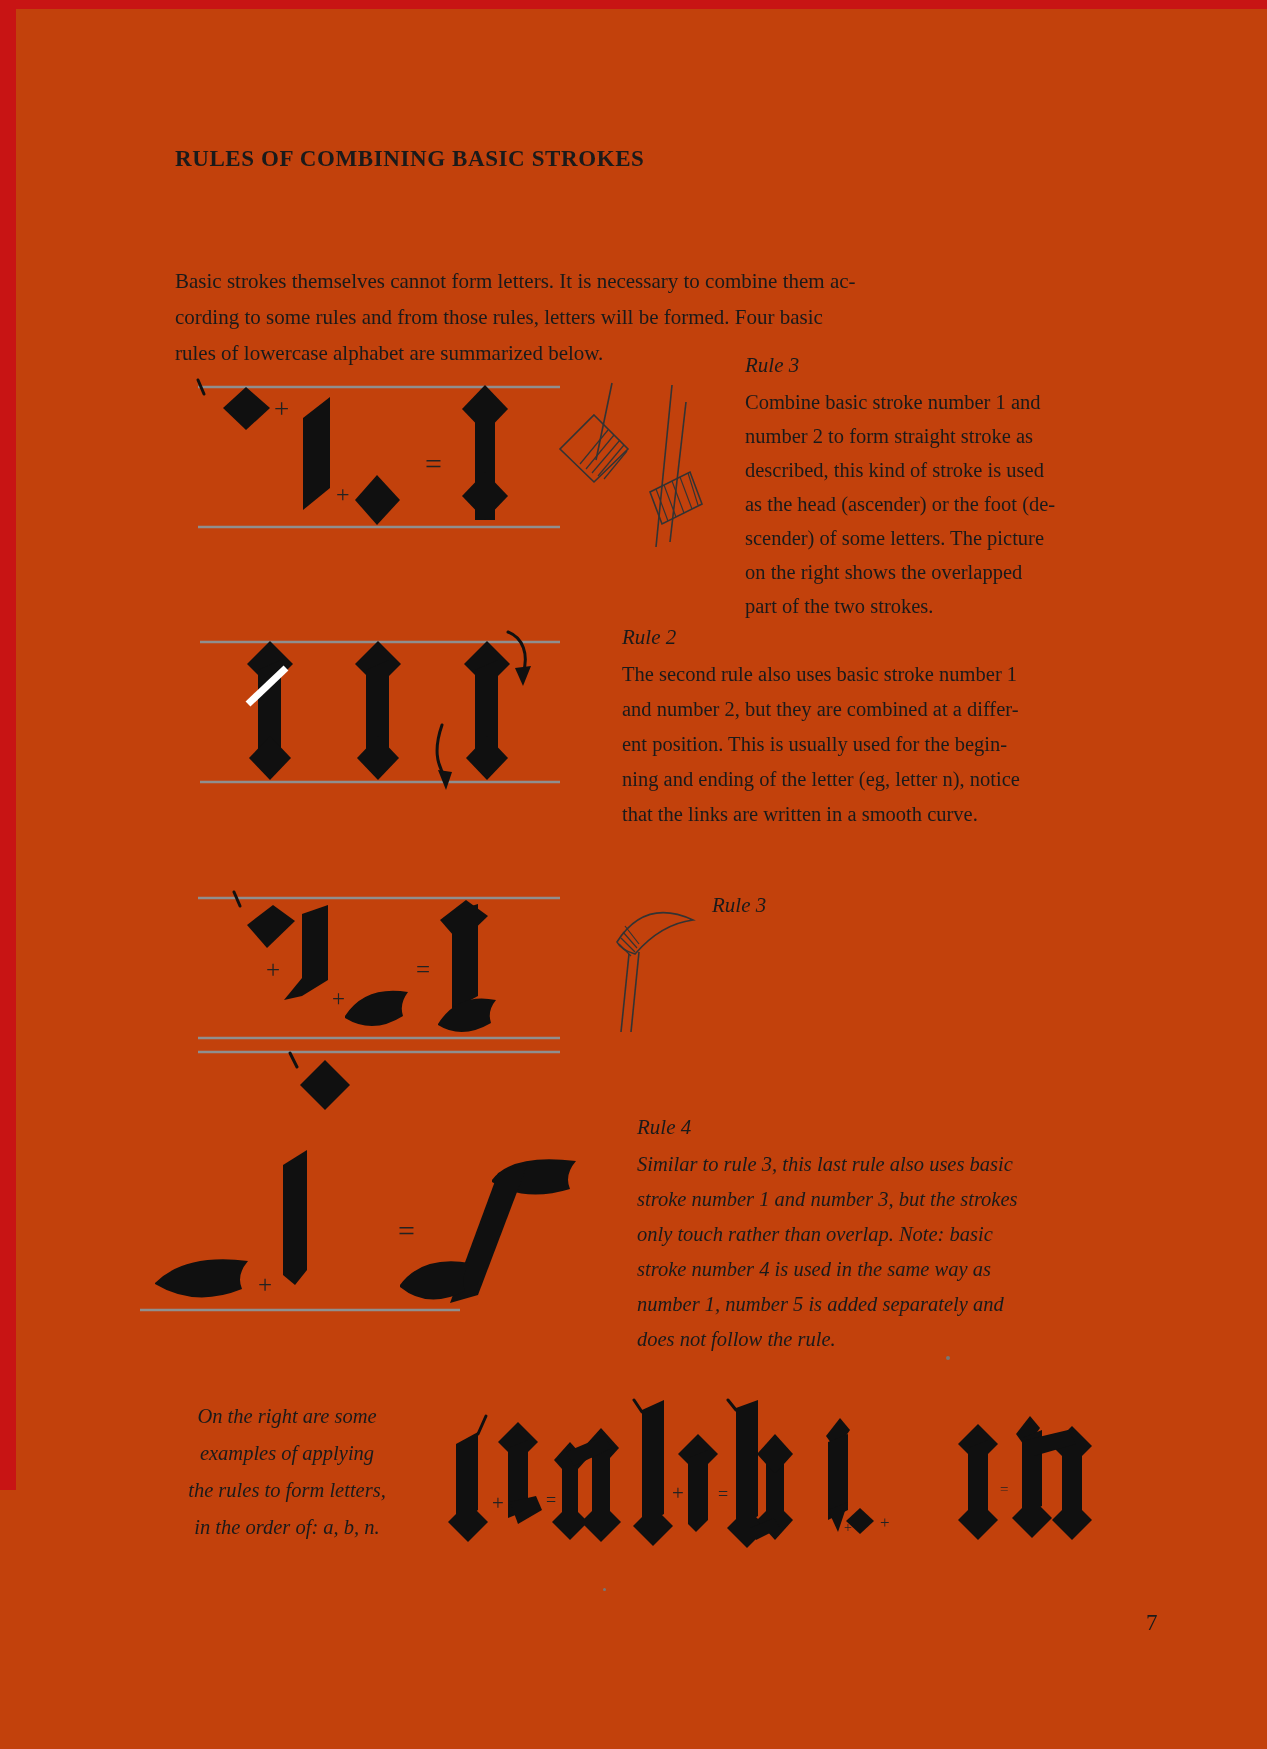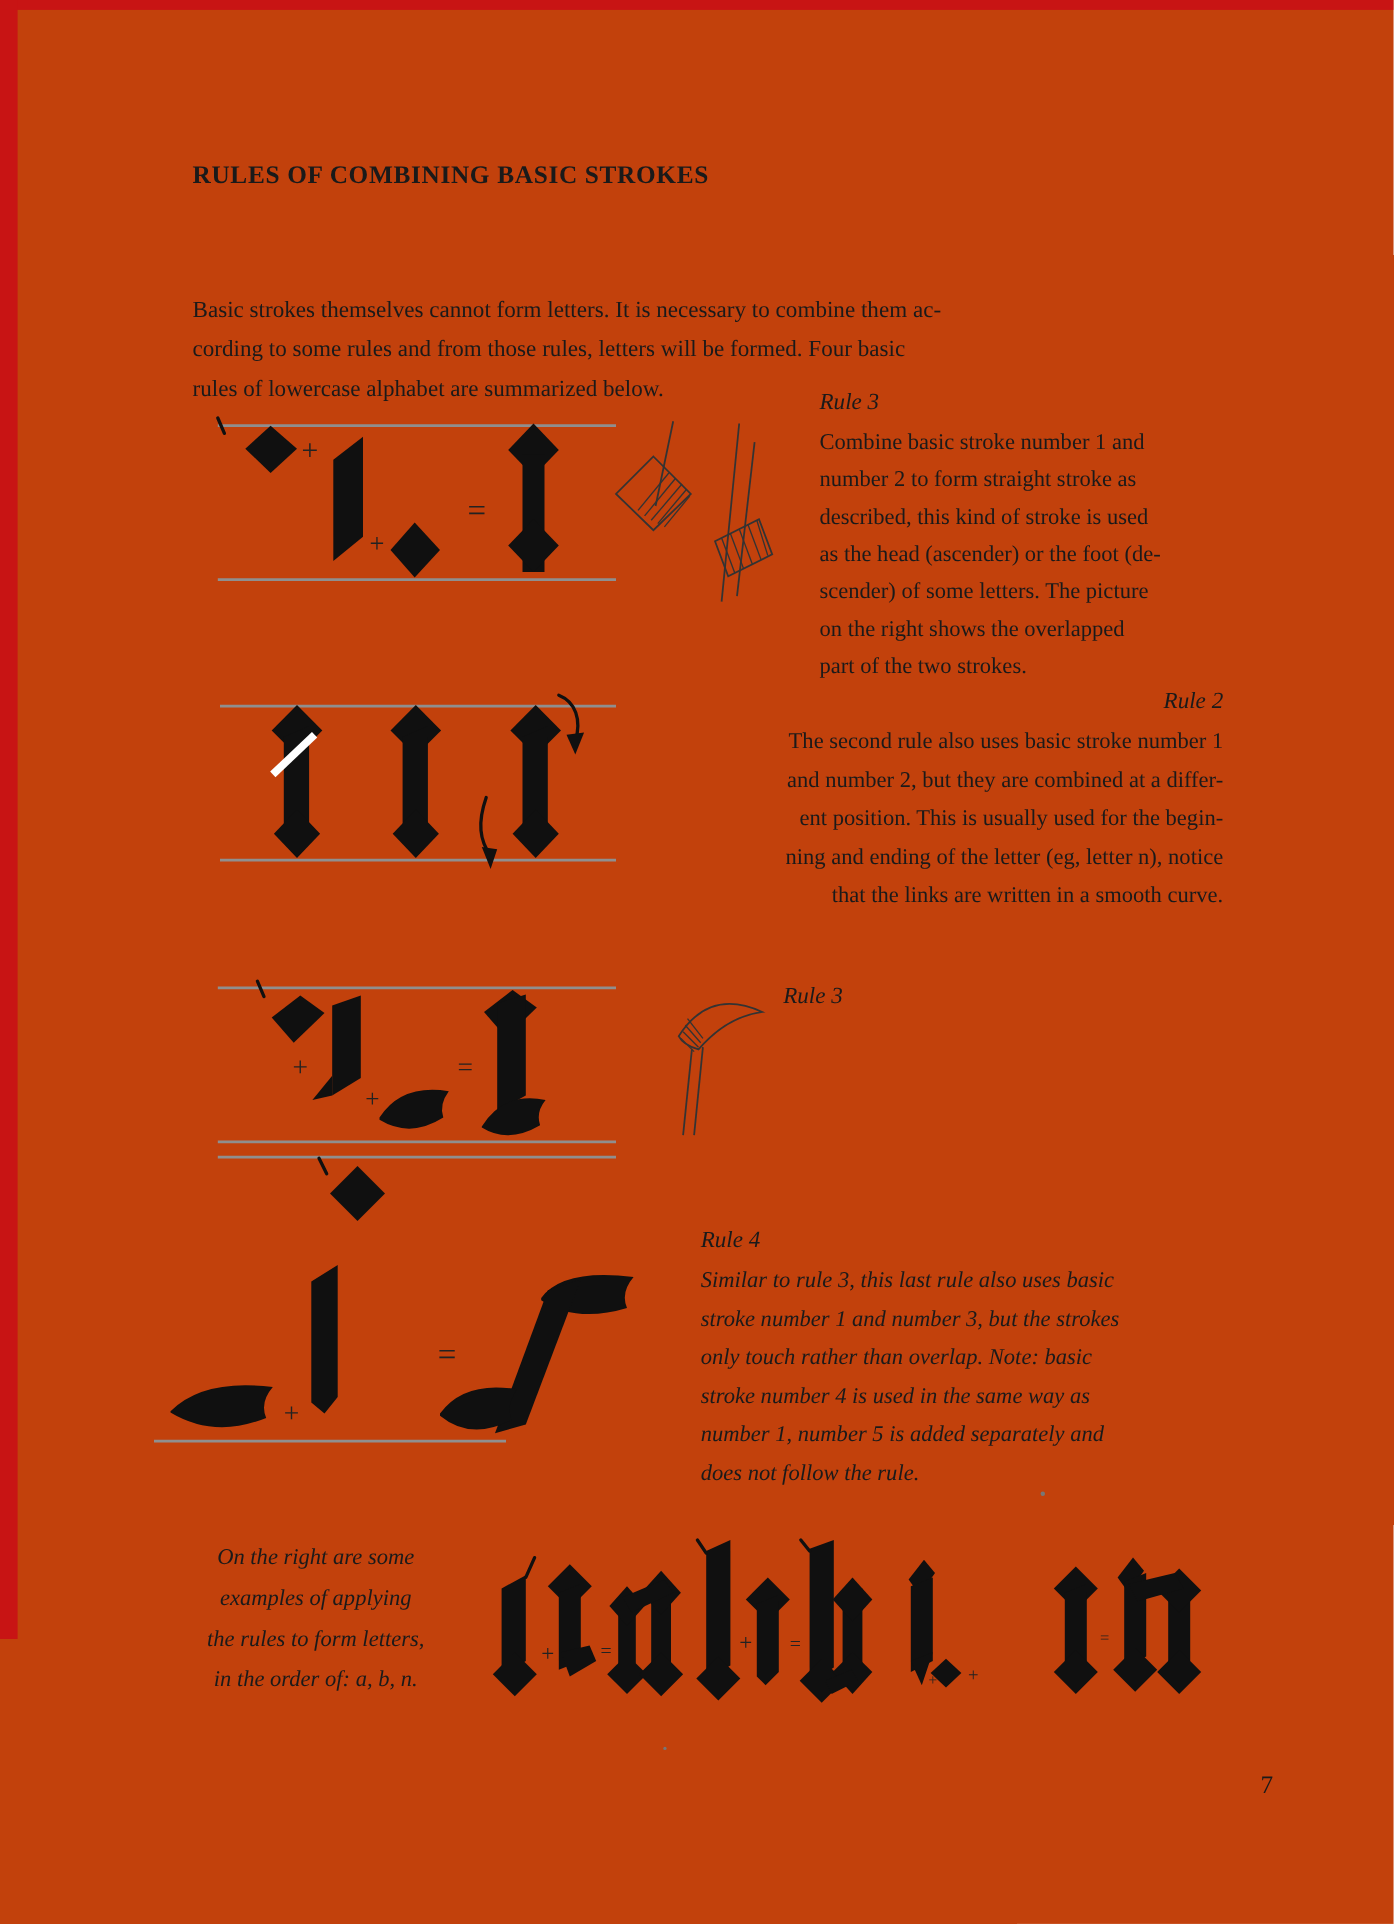--- a/index.html
+++ b/index.html
@@ -20,21 +20,21 @@
   .intro{
     position:absolute;left:175px;top:216px;width:860px;
     font-size:21px;line-height:36px;margin-top:47px;
   }
   .rule-block{position:absolute;font-size:20.5px;}
   .rule-heading{font-style:italic;font-size:21px;line-height:34px;margin:0 0 3px 0;}
   .rule-lines{line-height:34px;}
   .r2 .rule-lines,.r3 .rule-lines,.r4 .rule-lines{line-height:35px;}
   .r4 .rule-lines{font-style:italic;}
   .rule1-block{left:745px;top:348px;width:360px;}
-  .rule2-block{left:622px;top:620px;width:490px;text-align:right;}
+  .rule2-block{left:622px;top:620px;width:490px;}
   .rule3-block{left:712px;top:866px;width:390px;margin-top:22px;}
   .rule4-block{left:637px;top:1110px;width:410px;}
   .bottom-note{
     position:absolute;left:158px;top:1398px;width:258px;
     font-style:italic;font-size:20.5px;line-height:37px;text-align:center;
   }
   .page-number{position:absolute;left:1146px;top:1610px;font-size:23px;}
   .fig{position:absolute;}
   .fig1{left:190px;top:378px;}
   .fig1-sketch{left:550px;top:372px;}

